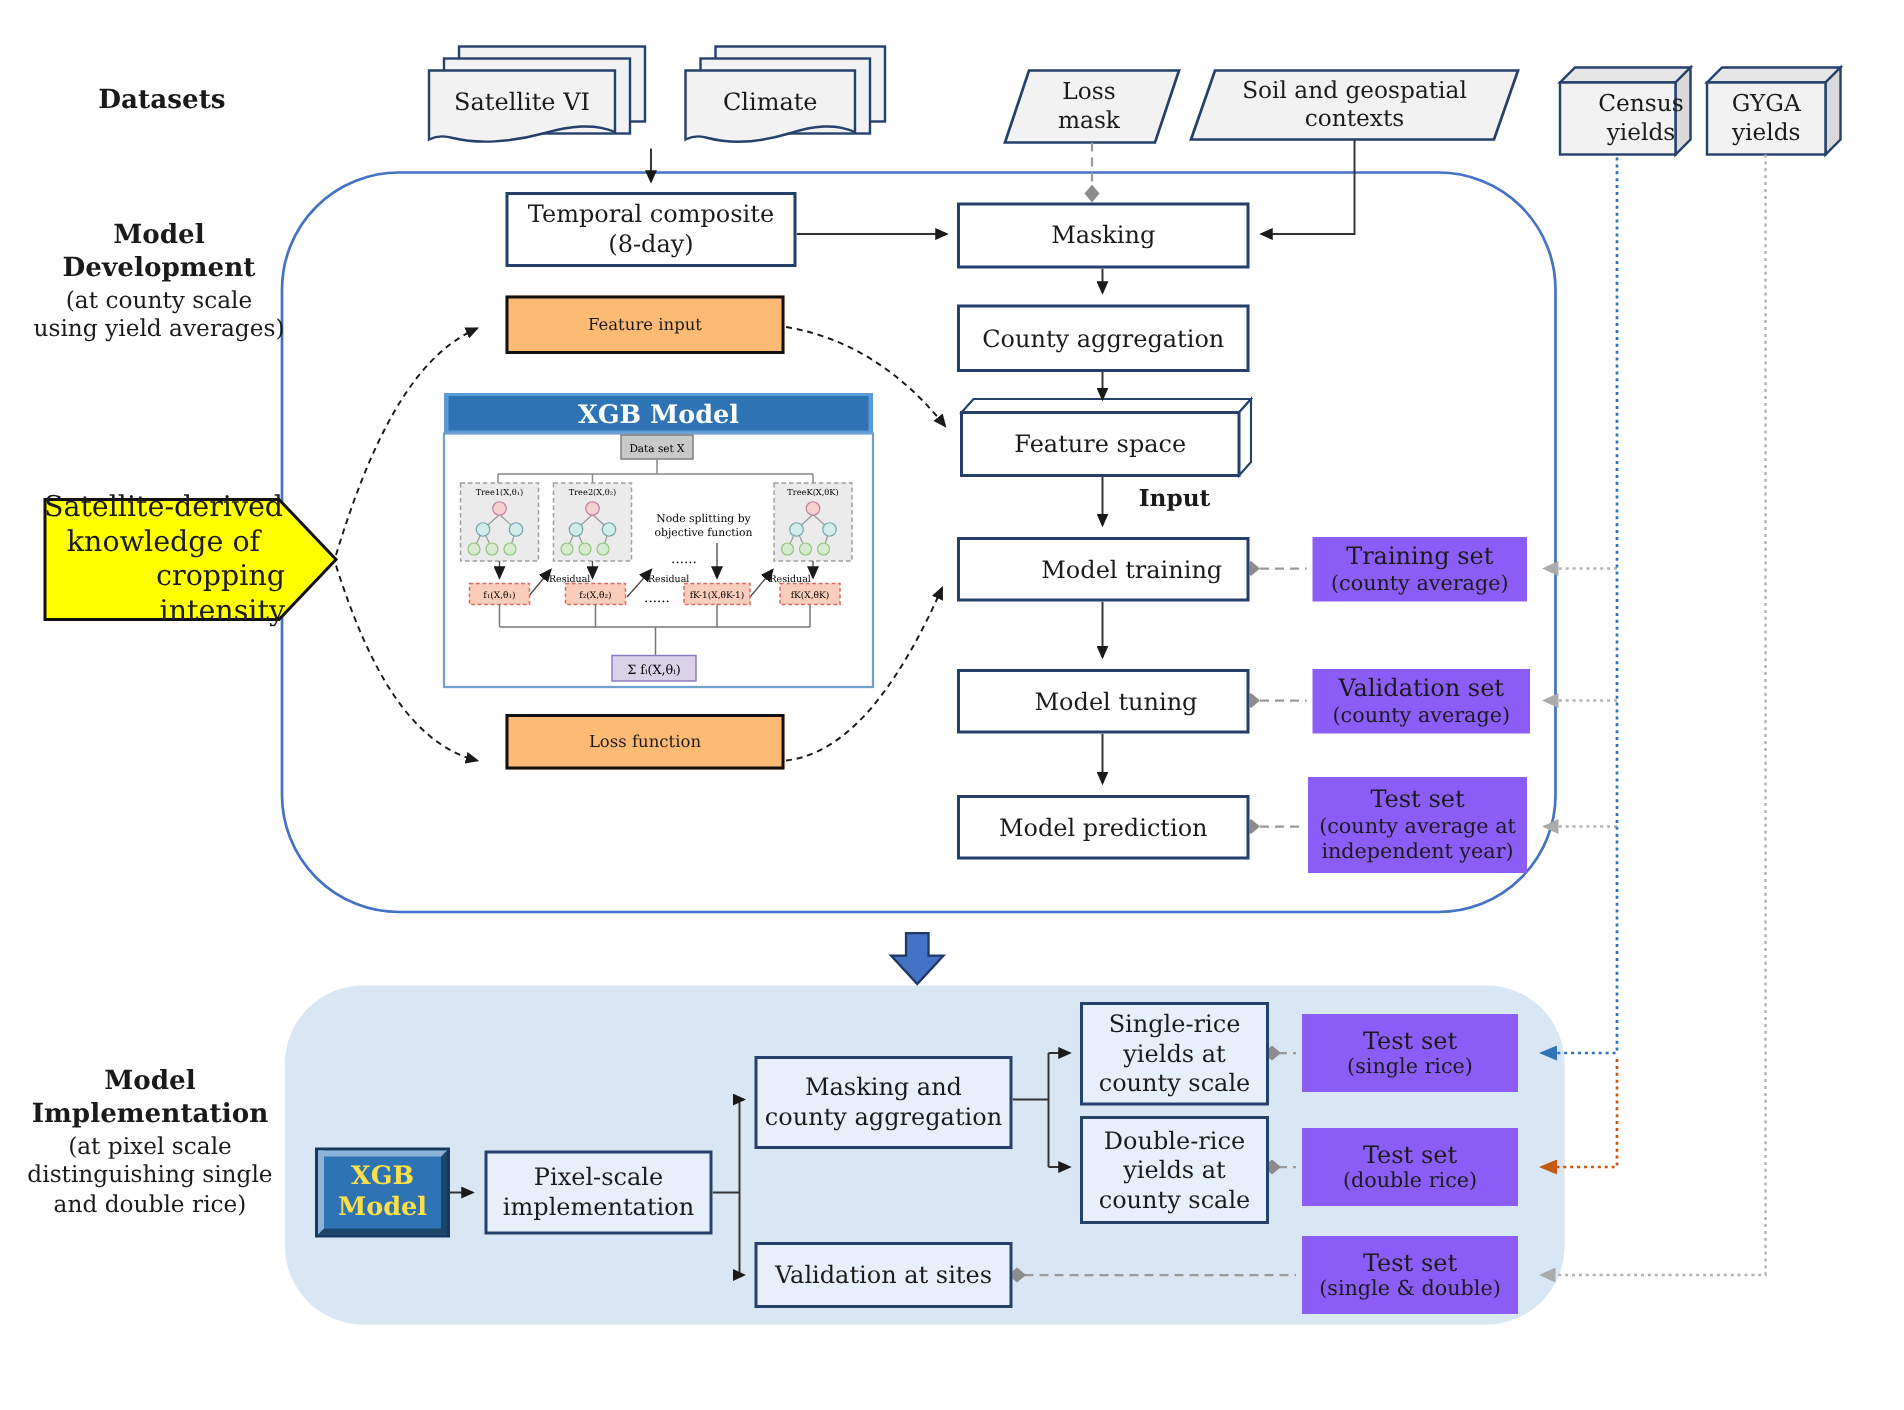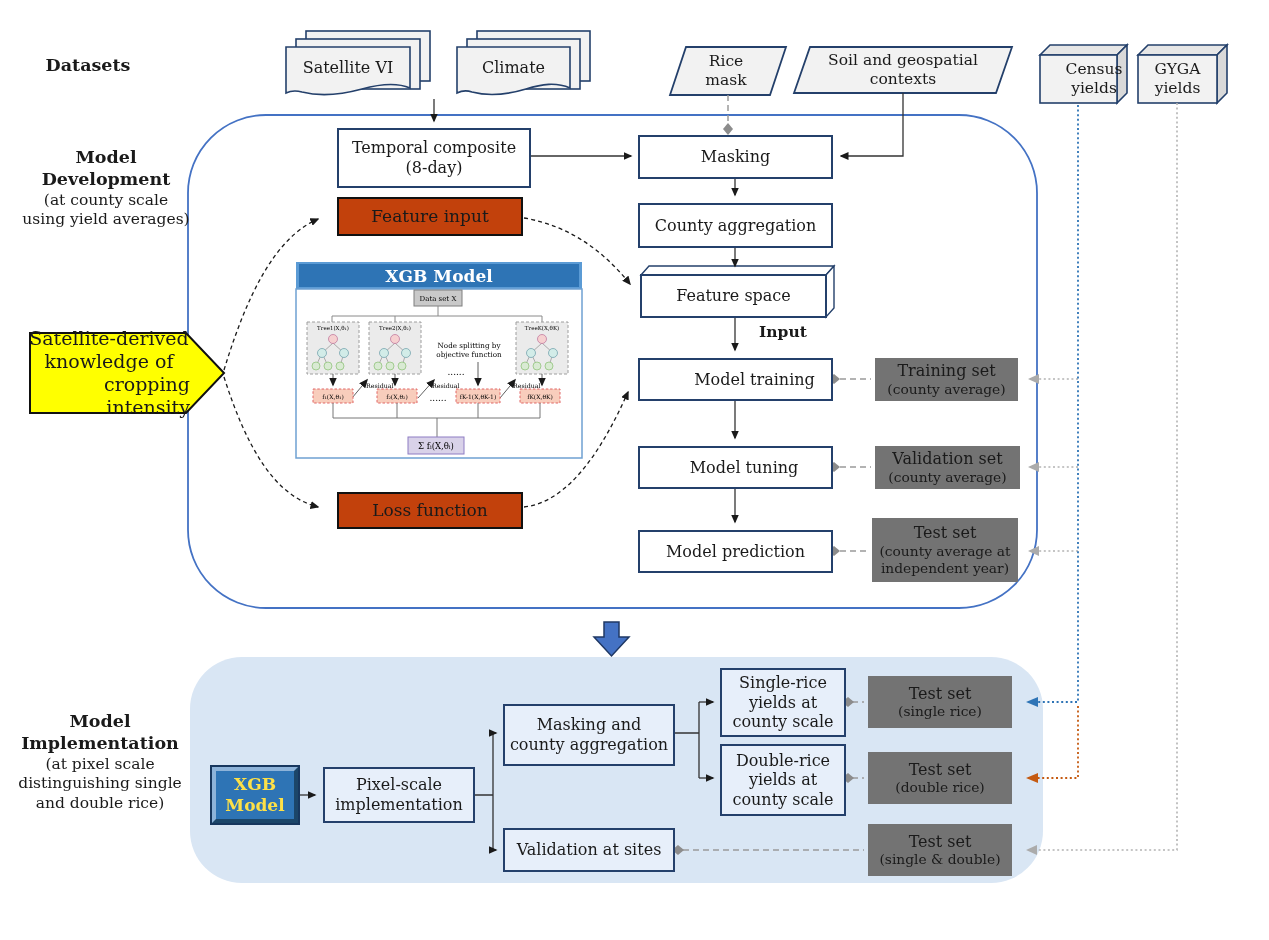--- a/index.html
+++ b/index.html
@@ -5,23 +5,23 @@
   html,body{margin:0;padding:0;background:#fff;}
   #canvas{position:relative;width:1269px;height:940px;background:#fff;overflow:hidden;
           font-family:"DejaVu Serif","Liberation Serif",serif;color:#1a1a1a;}
   .abs{position:absolute;}
   svg.layer{position:absolute;left:0;top:0;z-index:5;}
   .z1{z-index:1;}
   .txt{z-index:10;display:flex;flex-direction:column;align-items:center;justify-content:center;
        text-align:center;line-height:1.22;box-sizing:border-box;}
   .box{background:#fff;border:2px solid #24406b;font-size:16px;}
   .bbox{background:#e7effa;border:2px solid #24406b;font-size:16px;}
-  .gset{background:#737373;font-size:16px;}
+  .gset{background:#8b5cf6;font-size:16px;}
   .gset .sub{font-size:13.8px;}
-  .ybox{background:#c2410c;border:2px solid #111;font-size:17px;}
+  .ybox{background:#fdba74;border:2px solid #111;font-size:11px;}
   .nofill{background:transparent;border:none;}
   .b{font-weight:bold;}
   .sidelab{font-size:15.5px;line-height:1.28;}
   .sidelab .h{font-size:17.5px;font-weight:bold;}
   .xgbbtn{background:#2e74b5;border:4px solid;border-color:#8db3d9 #1c4669 #1c4669 #8db3d9;
           box-shadow:0 0 0 2px #17375e;color:#fde047;font-size:17px;font-weight:bold;line-height:1.25;}
 </style>
 </head>
 <body>
 
@@ -216,21 +216,21 @@
         <text x="478" y="398.5" text-anchor="middle" font-size="6">fK-1(X,θK-1)</text>
         <text x="540" y="398.5" text-anchor="middle" font-size="6">fK(X,θK)</text>
       </g>
 
       <path d="M333,403 V418 M397,403 V418 M478,403 V418 M540,403 V418 M333,418 H540 M437,418 V437" stroke="#777" stroke-width="1" fill="none"></path>
       <rect x="408" y="437" width="56" height="17" fill="#d9d2e9" stroke="#8e7cc3"></rect>
       <text x="436" y="449" text-anchor="middle" font-size="8.5">Σ fᵢ(X,θᵢ)</text>
     </g>
   </svg>
 
-  <div class="abs txt nofill b" style="left:8px;top:54px;width:160px;height:24px;font-size:17.5px;">
+  <div class="abs txt nofill b" style="left:28px;top:54px;width:160px;height:24px;font-size:17.5px;justify-content:flex-end;">
     <span>Datasets</span>
   </div>
 
   <div class="abs txt nofill sidelab" style="left:16px;top:142px;width:180px;height:92px;">
     <span class="h">Model</span>
     <span class="h">Development</span>
     <span>(at county scale</span>
     <span>using yield averages)</span>
   </div>
 
@@ -242,37 +242,37 @@
     <span>and double rice)</span>
   </div>
 
   <div class="abs txt nofill" style="left:286px;top:56px;width:124px;height:24px;font-size:16px;">
     <span>Satellite VI</span>
   </div>
   <div class="abs txt nofill" style="left:457px;top:56px;width:113px;height:24px;font-size:16px;">
     <span>Climate</span>
   </div>
   <div class="abs txt nofill" style="left:670px;top:49px;width:112px;height:44px;font-size:15.5px;">
-    <span>Rice</span>
+    <span>Loss</span>
     <span>mask</span>
   </div>
   <div class="abs txt nofill" style="left:794px;top:48px;width:218px;height:44px;font-size:15.5px;">
     <span>Soil and geospatial</span>
     <span>contexts</span>
   </div>
   <div class="abs txt nofill" style="left:1040px;top:57px;width:77px;height:44px;font-size:15.5px;padding-left:31px;">
     <span>Census</span>
     <span>yields</span>
   </div>
   <div class="abs txt nofill" style="left:1138px;top:57px;width:79px;height:44px;font-size:15.5px;">
     <span>GYGA</span>
     <span>yields</span>
   </div>
 
-  <div class="abs txt box" style="left:337px;top:128px;width:194px;height:60px;">
+  <div class="abs txt box" style="left:337px;top:128px;width:194px;height:50px;">
     <span>Temporal composite</span>
     <span>(8-day)</span>
   </div>
   <div class="abs txt box" style="left:638px;top:135px;width:195px;height:44px;">
     <span>Masking</span>
   </div>
   <div class="abs txt box" style="left:638px;top:203px;width:195px;height:45px;">
     <span>County aggregation</span>
   </div>
   <div class="abs txt nofill" style="left:641px;top:275px;width:185px;height:42px;font-size:16px;">
@@ -301,21 +301,21 @@
   </div>
   <div class="abs txt gset" style="left:872px;top:518px;width:146px;height:64px;">
     <span>Test set</span>
     <span class="sub">(county average at</span>
     <span class="sub">independent year)</span>
   </div>
 
   <div class="abs txt ybox" style="left:337px;top:197px;width:186px;height:39px;">
     <span>Feature input</span>
   </div>
-  <div class="abs txt ybox" style="left:337px;top:492px;width:186px;height:37px;">
+  <div class="abs txt ybox" style="left:337px;top:476px;width:186px;height:37px;">
     <span>Loss function</span>
   </div>
   <div class="abs txt nofill" style="left:28px;top:340px;width:162px;height:66px;font-size:19px;text-align:right;">
     <span>Satellite-derived</span>
     <span>knowledge of</span>
     <span>cropping intensity</span>
   </div>
 
   <div class="abs txt xgbbtn" style="left:212px;top:767px;width:86px;height:56px;">
     <span>XGB</span>

